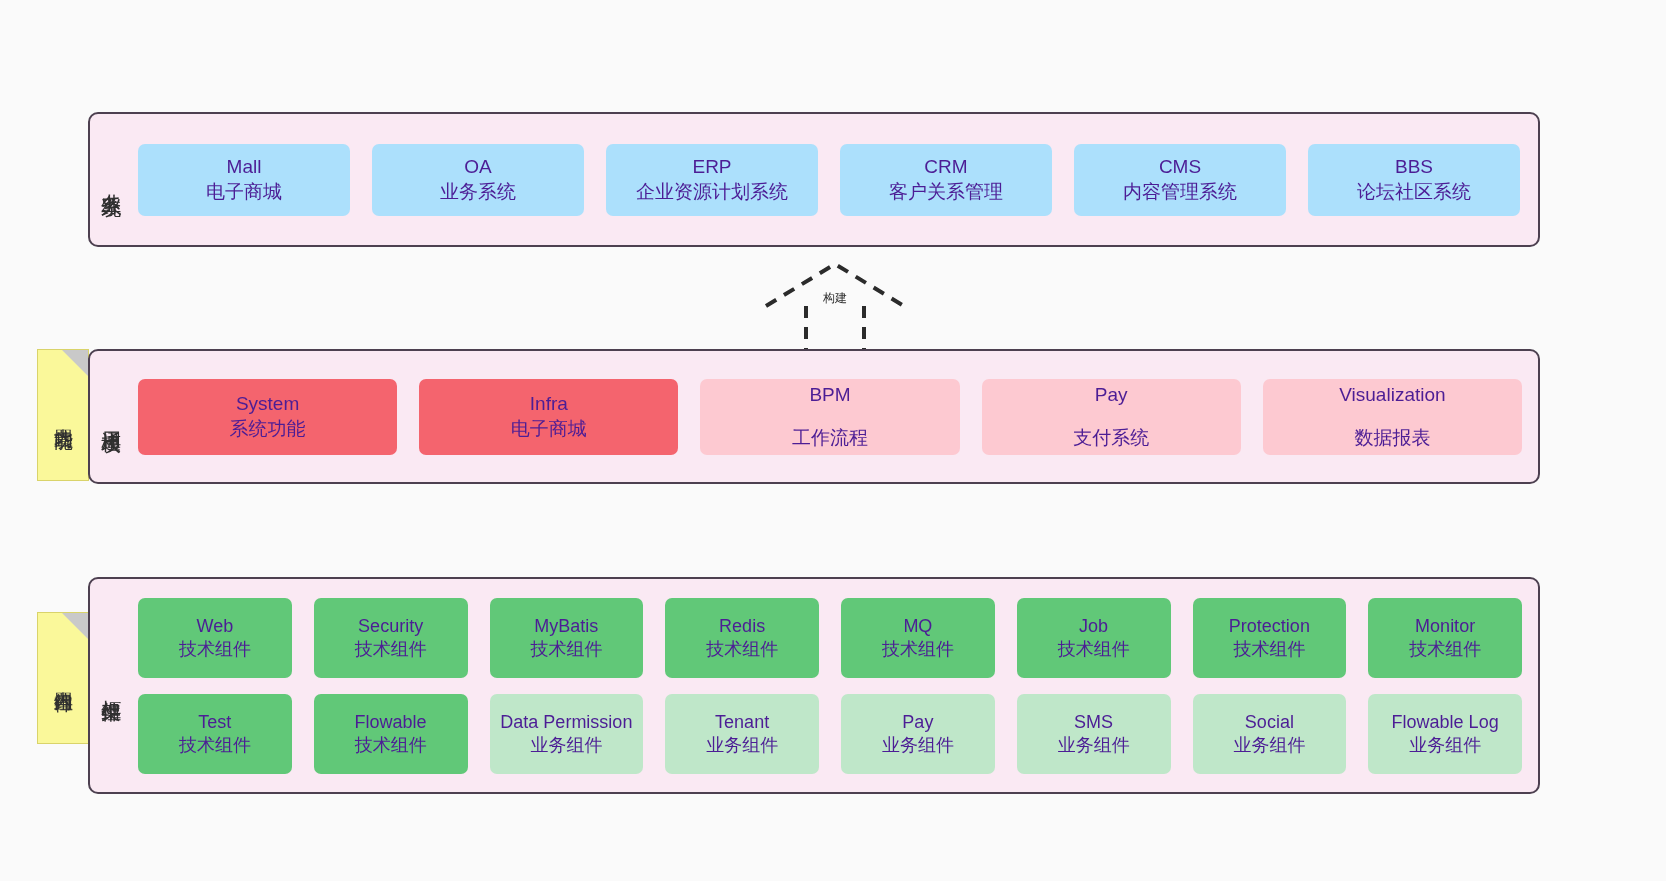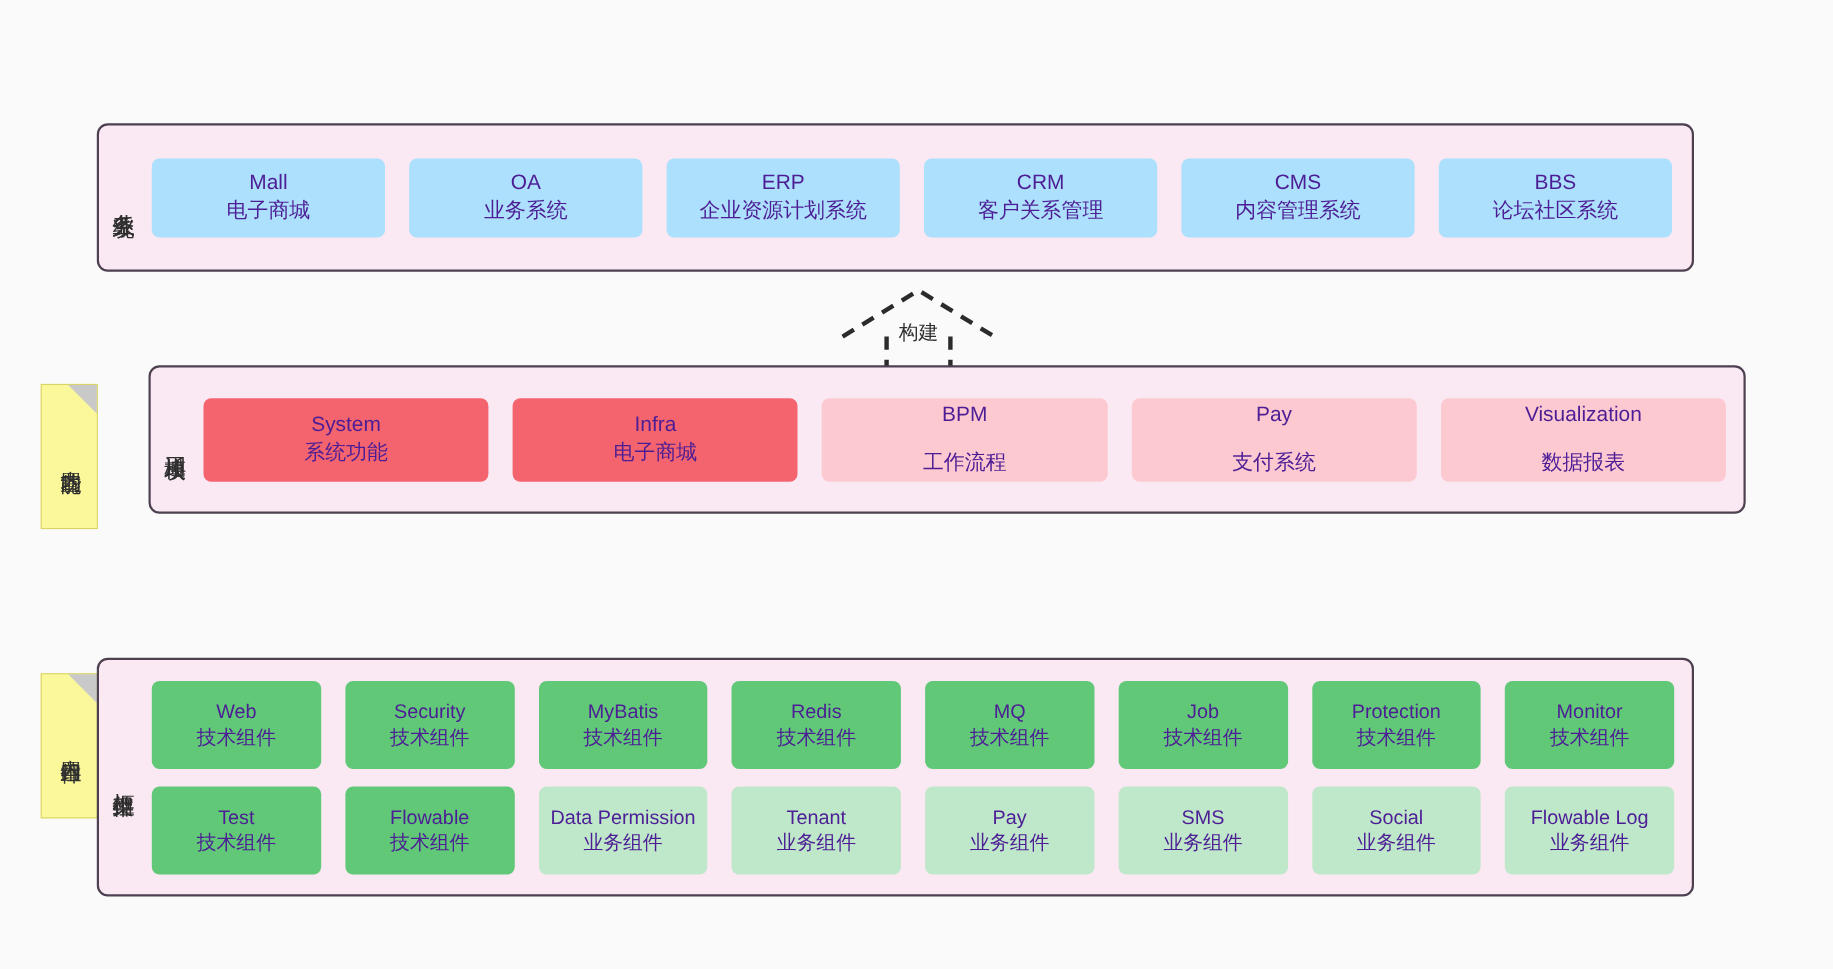--- a/index.html
+++ b/index.html
@@ -86,24 +86,24 @@
   .c-red         { background: #f4646e; }
   .c-pink        { background: #fdc9d1; justify-content: space-between; }
   .c-green       { background: #61c878; }
   .c-lightgreen  { background: #bfe7c9; }
 
   
   #layer-business { left: 88px;  top: 112px; width: 1452px; height: 135px; }
   #layer-business .layer-body  { padding-right: 18px; }
   #layer-business .cell { height: 72px; }
 
-  #layer-common   { left: 88px;  top: 332px; width: 1452px; height: 135px; margin-left: 47px; }
+  #layer-common   { left: 88px;  top: 349px; width: 1452px; height: 135px; }
   #layer-common .cell { height: 76px; }
 
-  #layer-framework{ left: 88px;  top: 598px; width: 1452px; height: 217px; }
+  #layer-framework{ left: 88px;  top: 577px; width: 1452px; height: 217px; }
   #layer-framework .cell { height: 80px; font-size: 18px; }
   #layer-framework .layer-body { gap: 16px; }
 
   
   .note {
     position: absolute;
     background: #faf89a;
     border: 1px solid #d9d36a;
     box-sizing: border-box;
     display: flex;
@@ -137,21 +137,21 @@
     width: 150px;
     height: 98px;
   }
   .arrow svg { display: block; }
   .arrow .arrow-label {
     position: absolute;
     left: 0;
     right: 0;
     top: 32px;
     text-align: center;
-    font-size: 18px;
+    font-size: 12px;
     color: #2f2f2f;
     background: transparent;
     user-select: none;
     font-family: Liberation Mono, monospace;
   }
   #arrow-build   { left: 760px; top: 258px; }
   #arrow-impl    { left: 772px; top: 489px; }
 </style>
 </head>
 <body>

